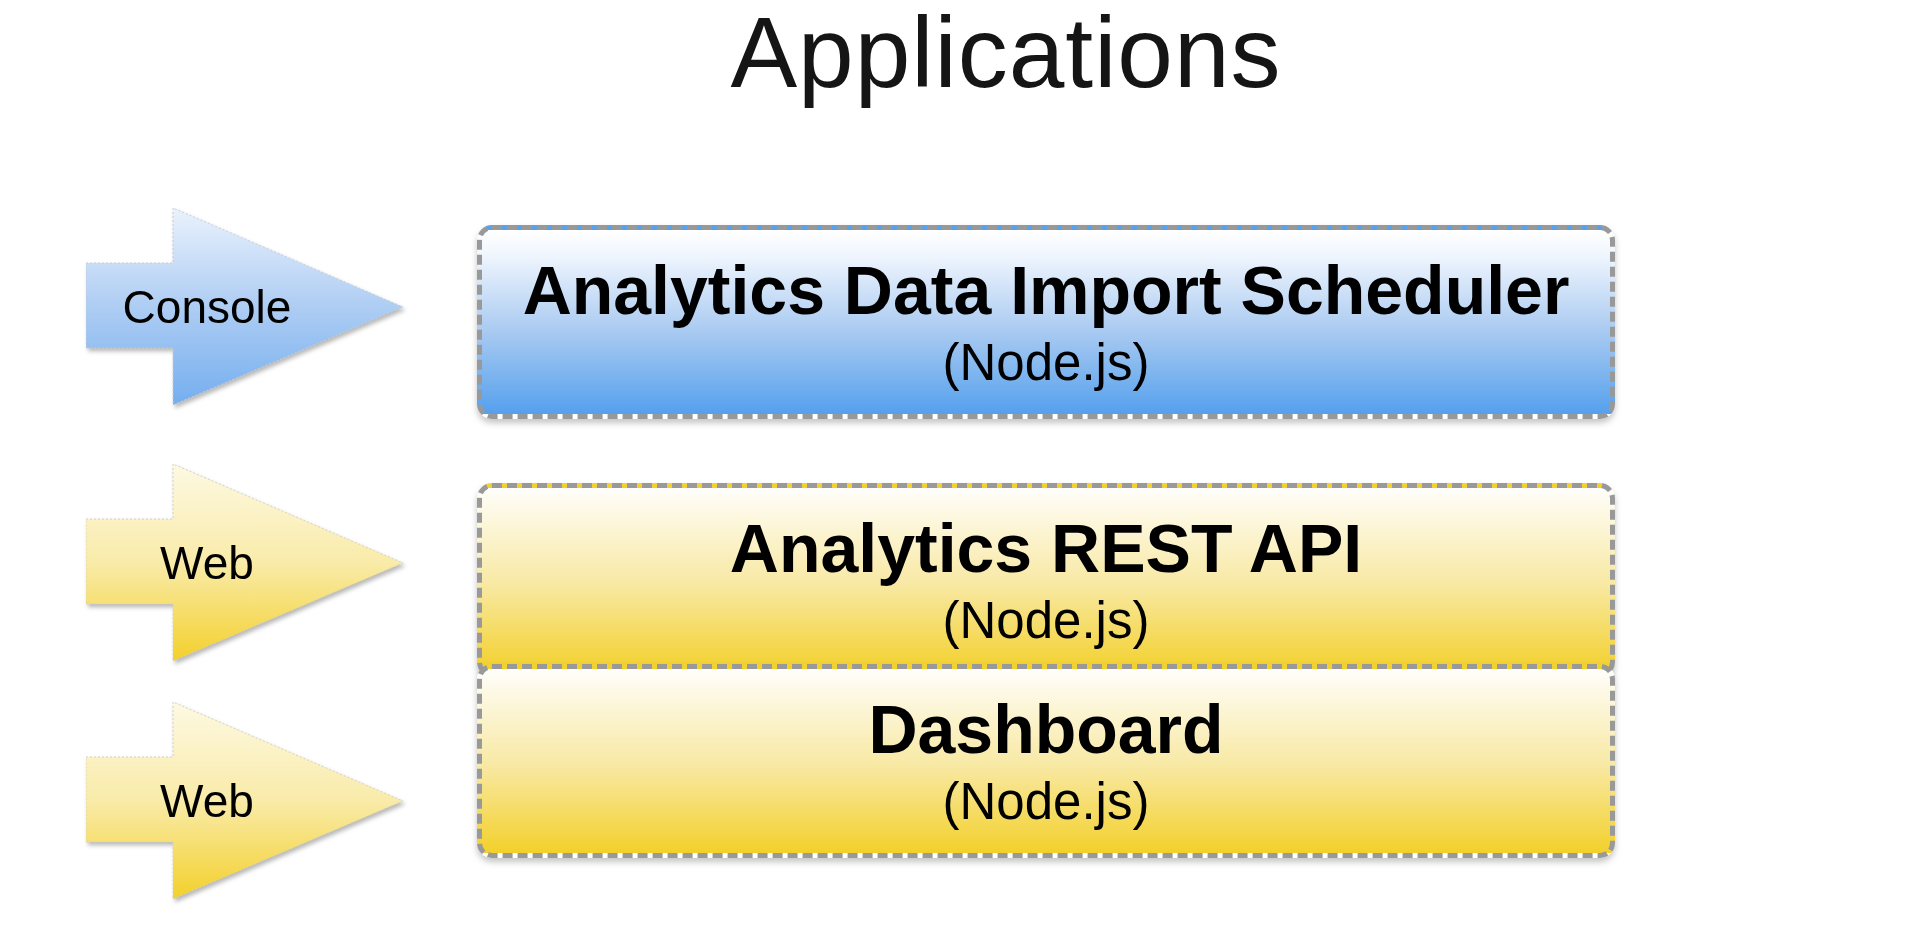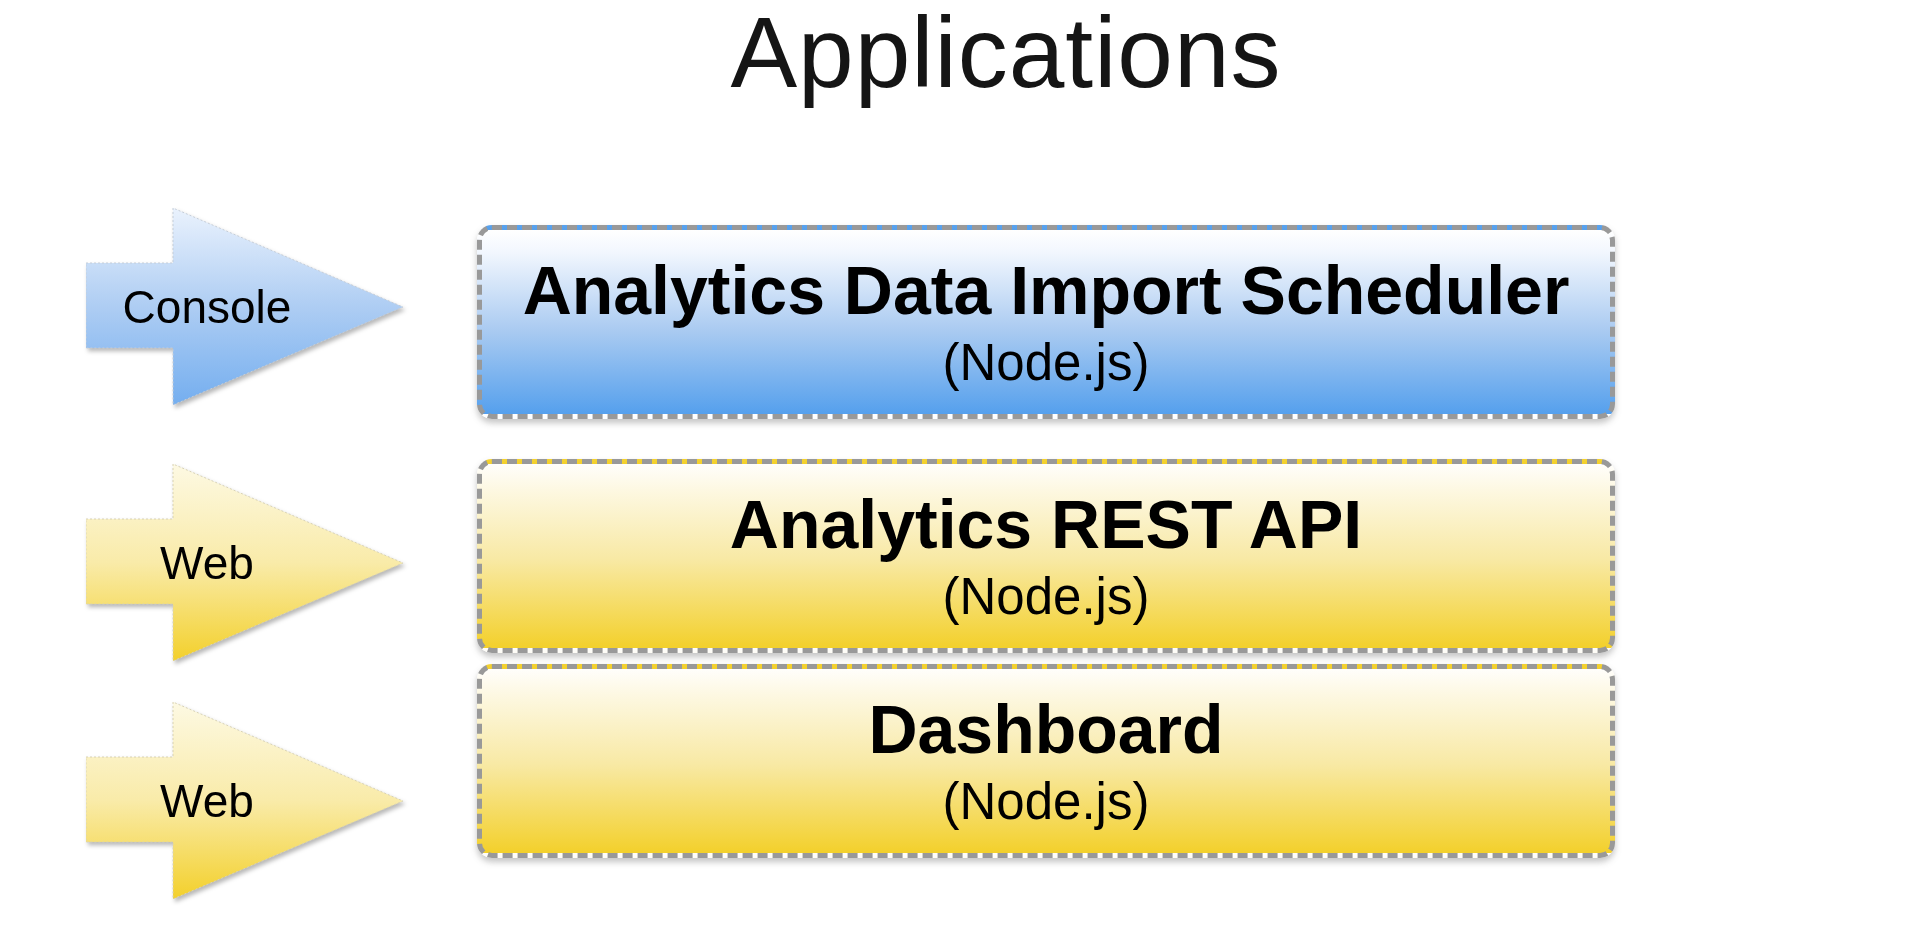--- a/index.html
+++ b/index.html
@@ -28,21 +28,21 @@
   .arrow3{top:702px;}
   .box{
     position:absolute;left:437px;width:1138px;height:194px;box-sizing:border-box;
     border:5px dashed #999999;border-radius:15px;
     display:flex;flex-direction:column;align-items:center;justify-content:center;
     text-align:center;
     box-shadow:0 4px 6px rgba(90,90,90,0.35);
     margin-left:40px;
   }
   .box1{top:225px;}
-  .box2{top:459px;}
+  .box2{top:483px;}
   .box3{top:664px;}
   .box-blue{
     background:linear-gradient(180deg,#ffffff 0%,#f2f7fe 12%,#a9caf1 55%,#55a0ed 100%);
   }
   .box-yellow{
     background:linear-gradient(180deg,#fffefb 0%,#fdf8e2 14%,#f8e9a4 52%,#f3d02b 100%);
   }
   .box-title{
     font-size:68px;line-height:1.0;font-weight:bold;color:#000;white-space:nowrap;
   }

